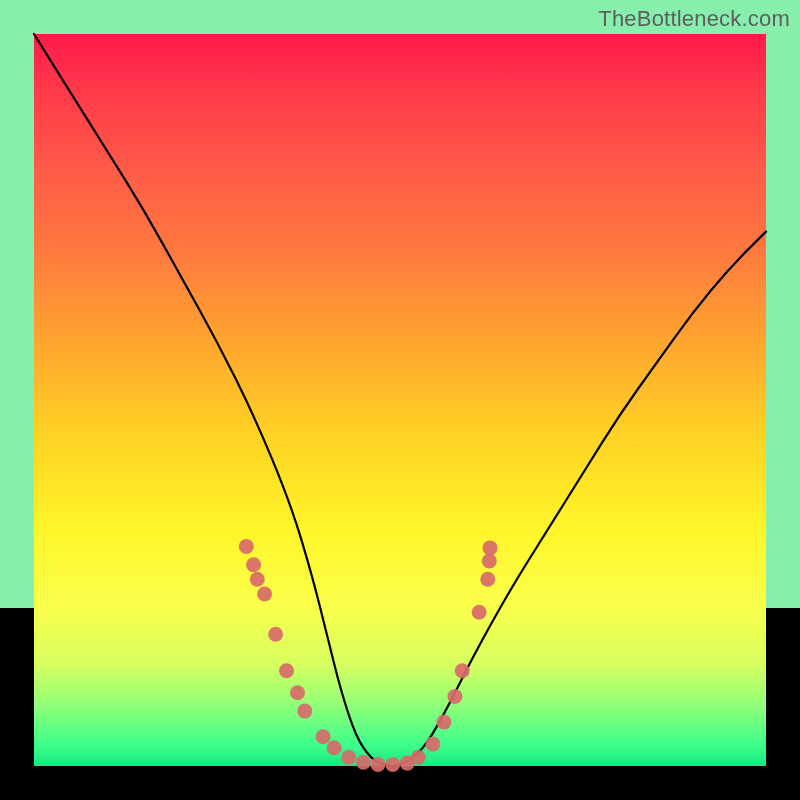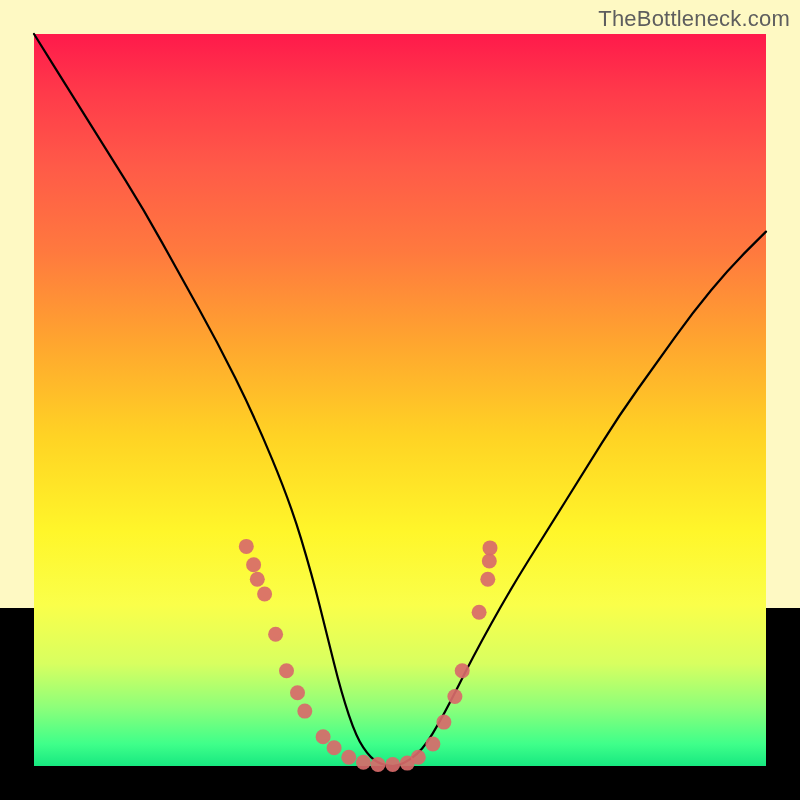--- a/index.html
+++ b/index.html
@@ -8,21 +8,21 @@
     width: 800px;
     height: 800px;
     overflow: hidden;
     background: #000;
     font-family: Arial, Helvetica, sans-serif;
   }
   .frame {
     position: relative;
     width: 800px;
     height: 608px;
-    background: #fef9c3;
+    background: #86efac;
   }
   .plot-area {
     position: absolute;
     left: 34px;
     top: 34px;
     width: 732px;
     height: 732px;
     
     background: linear-gradient(
       to bottom,

